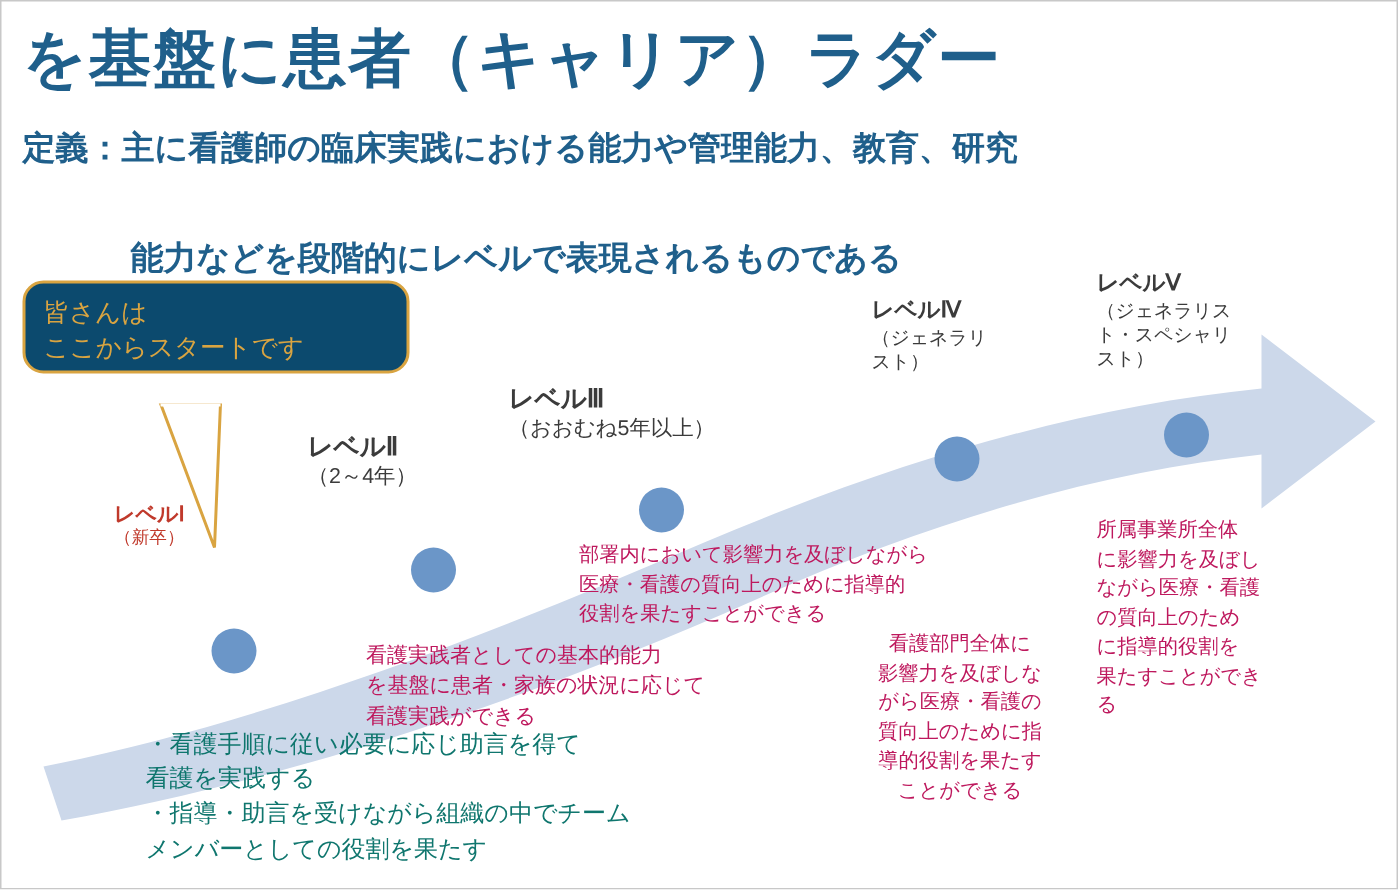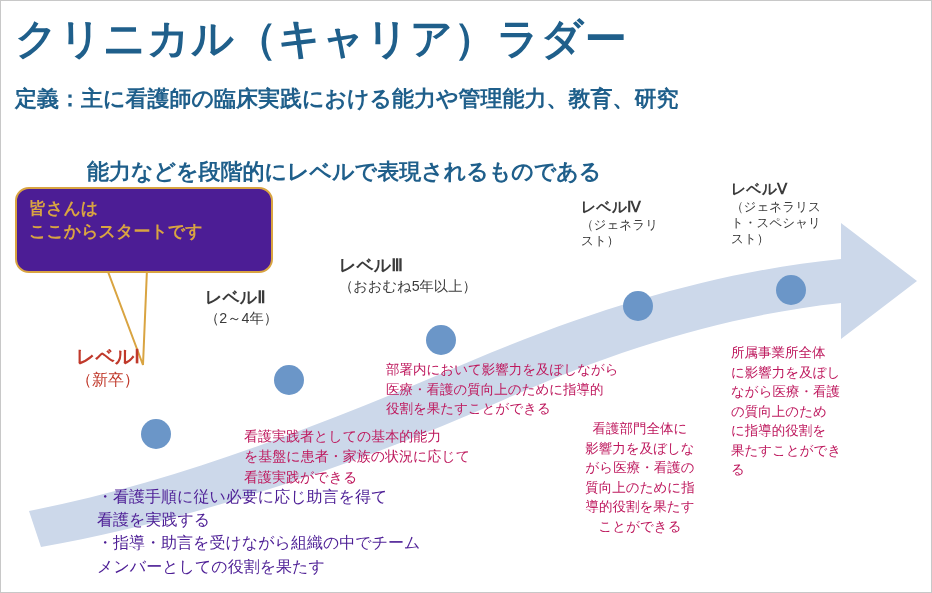--- a/index.html
+++ b/index.html
@@ -83,54 +83,53 @@
   
   .level-label.wrap { white-space: normal; }
 
   
   .desc {
     position: absolute;
     color: #be185d;
     line-height: 1.45;
   }
   .desc.red {
-    color: #4c1d95;
+    color: #0f766e;
   }
 
   
   #callout {
     position: absolute;
     left: 14px;
     top: 186px;
     width: 258px;
-    height: 86px;
+    height: 62px;
     border: 2px solid #d9a441;
     border-radius: 14px;
-    background: #4c1d95;
+    background: #0c4a6e;
     box-sizing: border-box;
     padding: 9px 12px;
     color: #d9a441;
     font-size: 17px;
     line-height: 1.35;
-    font-weight: bold;
   }
   #callout-tail {
     position: absolute;
     left: 100px;
     top: 268px;
     width: 80px;
     height: 100px;
   }
 </style>
 </head>
 <body>
 
 <div id="canvas">
 
-  <div id="title">クリニカル（キャリア）ラダー</div>
+  <div id="title">を基盤に患者（キャリア）ラダー</div>
 
   <div id="definition">
     <span>定義：主に看護師の臨床実践における能力や管理能力、教育、研究</span>
     <span class="line2">能力などを段階的にレベルで表現されるものである</span>
   </div>
 
   <svg id="arrow-svg" viewBox="0 0 932 400">
     <path d="M 28 360
              C 180 330, 330 270, 470 210
              C 600 155, 720 120, 840 108
@@ -146,21 +145,21 @@
   <svg id="callout-tail" viewBox="0 0 80 100">
     <path d="M 6 0 L 46 0 L 42 96 Z" fill="#ffffff" stroke="#d9a441" stroke-width="2"></path>
     <path d="M 6 0 L 46 0" stroke="#ffffff" stroke-width="4"></path>
   </svg>
   <div id="callout">
     <span style="white-space:pre-line;">皆さんは
 ここからスタートです</span>
   </div>
 
   <div class="dot" style="left:140px; top:418px; width:30px; height:30px;"></div>
-  <div class="level-label l1" style="left:75px; top:344px; font-size:19px;">
+  <div class="level-label l1" style="left:75px; top:332px; font-size:14px;">
     <span>レベルⅠ</span>
     <span class="level-sub">（新卒）</span>
   </div>
   <div class="desc red" style="left:96px; top:484px; width:420px; font-size:16px; white-space:pre-line;">・看護手順に従い必要に応じ助言を得て
 看護を実践する
 ・指導・助言を受けながら組織の中でチーム
 メンバーとしての役割を果たす</div>
 
   <div class="dot" style="left:273px; top:364px; width:30px; height:30px;"></div>
   <div class="level-label" style="left:204px; top:286px; font-size:17px;">

